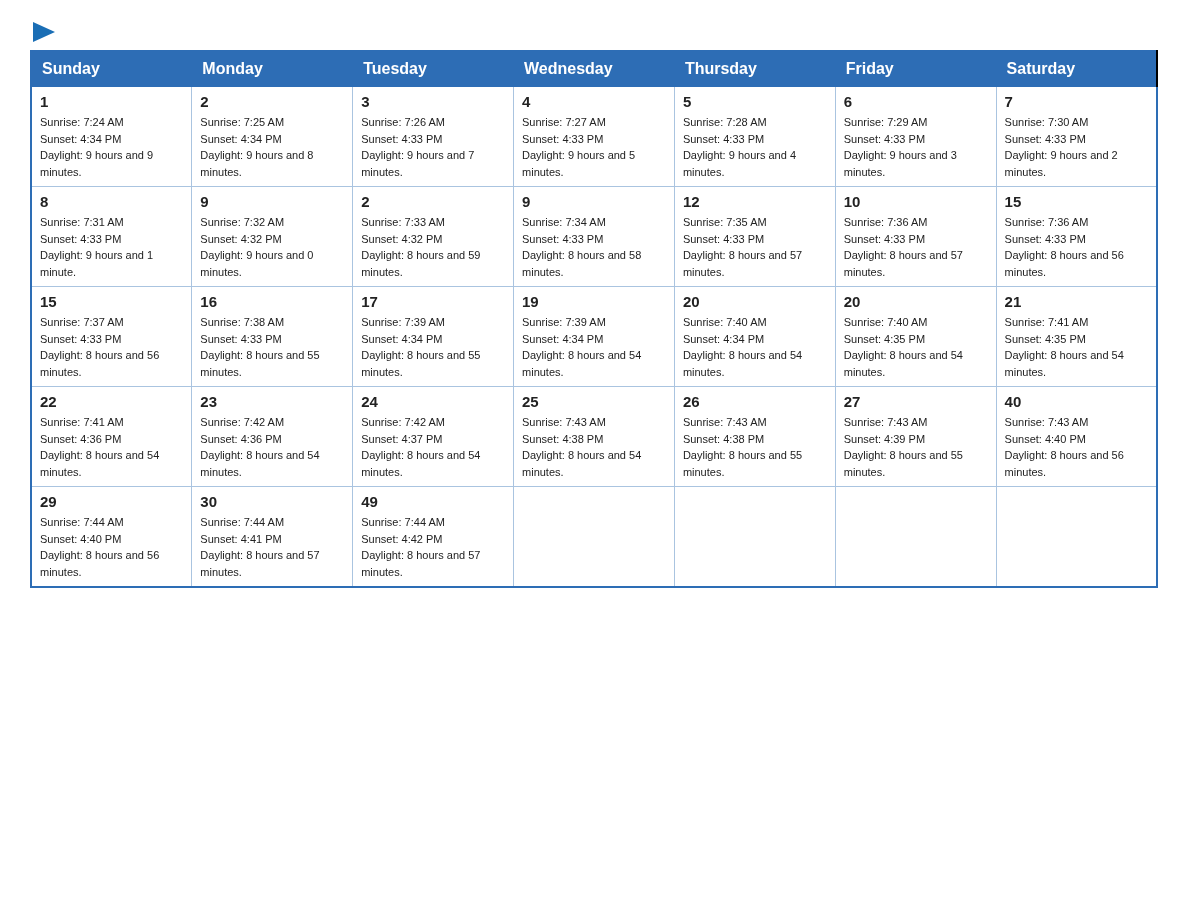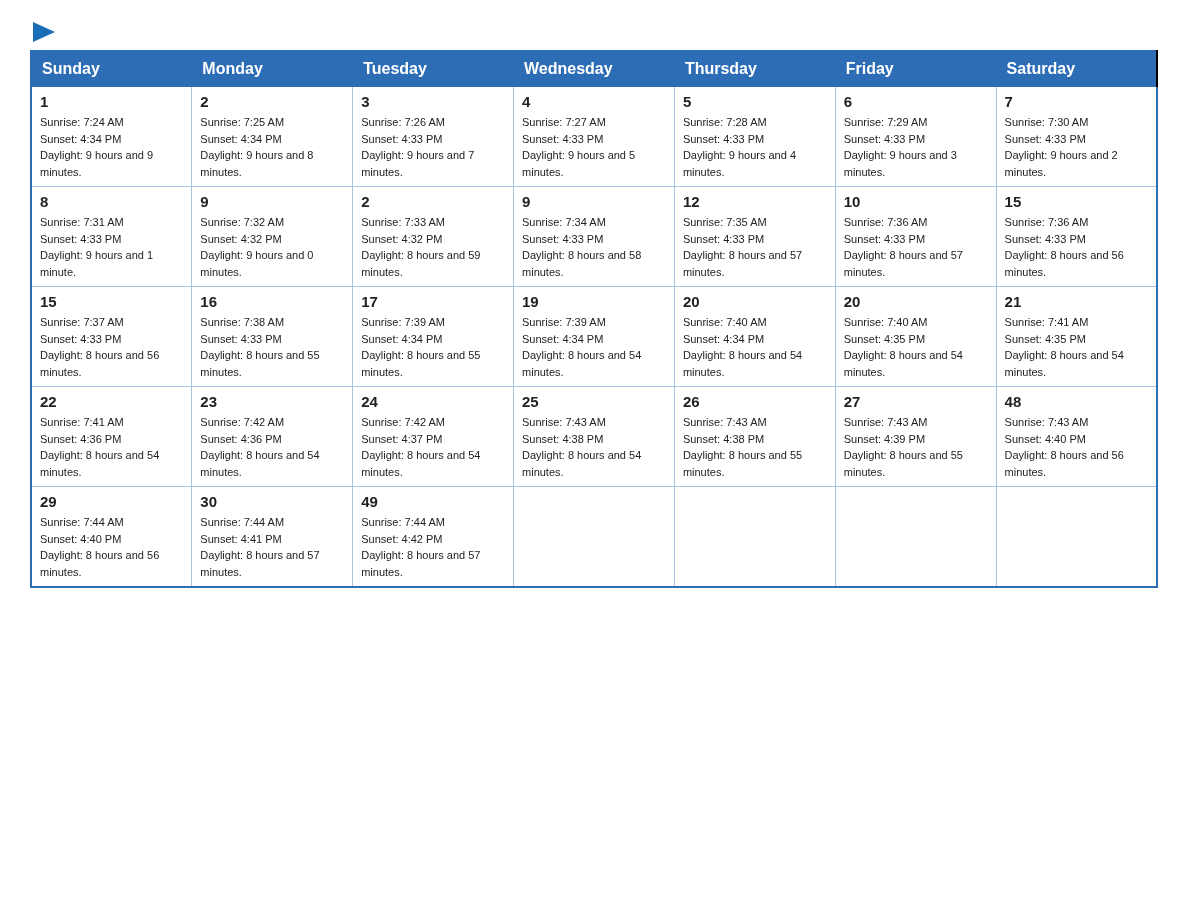--- a/index.html
+++ b/index.html
@@ -256,21 +256,21 @@
         </td>
         <td>
           <span class="day-number">26</span>
 <div class="day-info">Sunrise: 7:43 AM<br>Sunset: 4:38 PM<br>Daylight: 8 hours and 55 minutes.</div>
         </td>
         <td>
           <span class="day-number">27</span>
 <div class="day-info">Sunrise: 7:43 AM<br>Sunset: 4:39 PM<br>Daylight: 8 hours and 55 minutes.</div>
         </td>
         <td>
-          <span class="day-number">48</span>
+          <span class="day-number">40</span>
 <div class="day-info">Sunrise: 7:43 AM<br>Sunset: 4:40 PM<br>Daylight: 8 hours and 56 minutes.</div>
         </td>
       </tr>
       <tr>
         <td>
           <span class="day-number">29</span>
 <div class="day-info">Sunrise: 7:44 AM<br>Sunset: 4:40 PM<br>Daylight: 8 hours and 56 minutes.</div>
         </td>
         <td>
           <span class="day-number">30</span>

